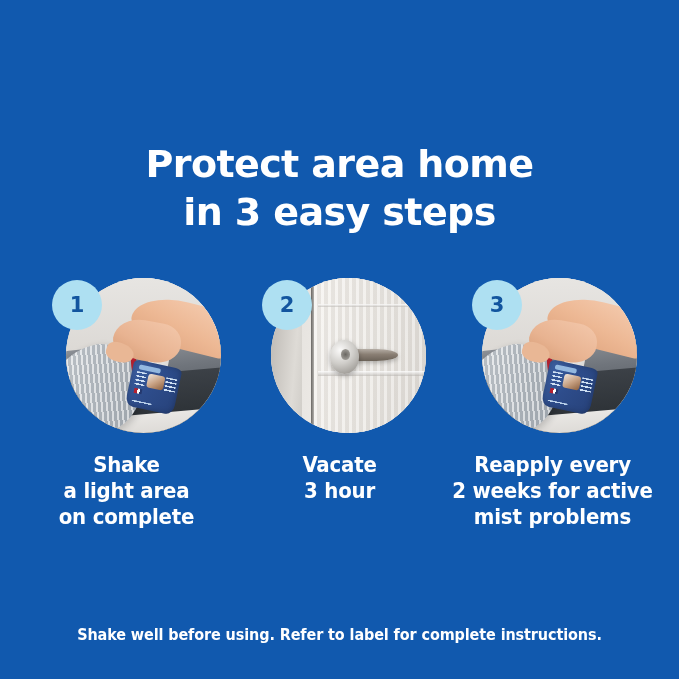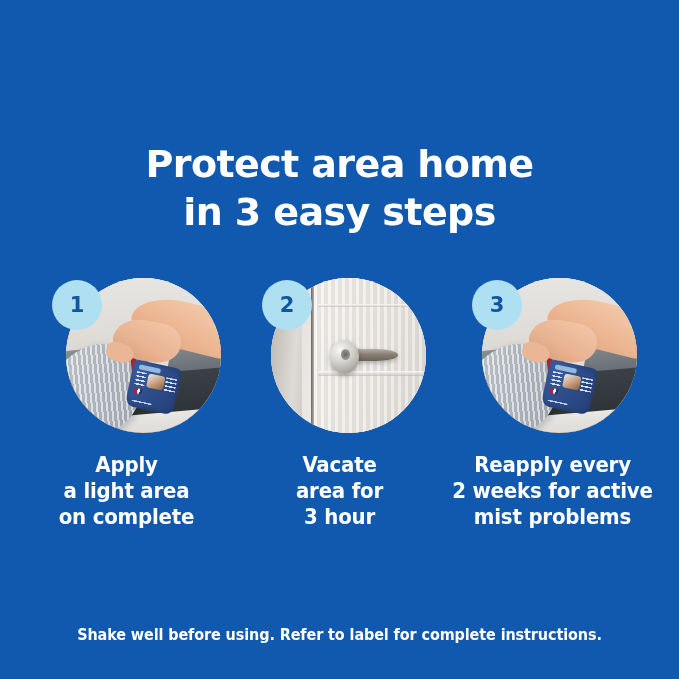--- a/index.html
+++ b/index.html
@@ -422,27 +422,26 @@
       </div>
       <div class="badge">
         <span>3</span>
       </div>
     </div>
 
   </div>
 
   <div class="captions">
     <div class="caption">
-      <span>Apply</span>
+      <span>Shake</span>
       <span>a light area</span>
       <span>on complete</span>
     </div>
     <div class="caption">
       <span>Vacate</span>
-      <span>area for</span>
       <span>3 hour</span>
     </div>
     <div class="caption">
       <span>Reapply every</span>
       <span>2 weeks for active</span>
       <span>mist problems</span>
     </div>
   </div>
 
   <div class="footer">Shake well before using. Refer to label for complete instructions.</div>

